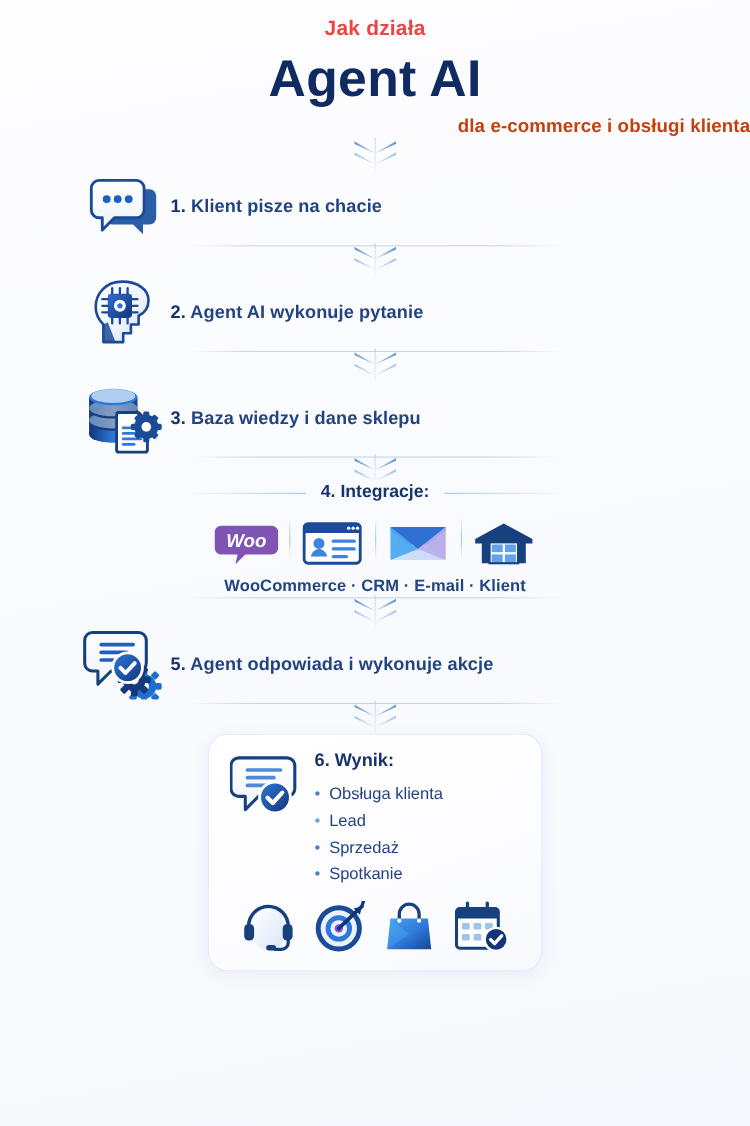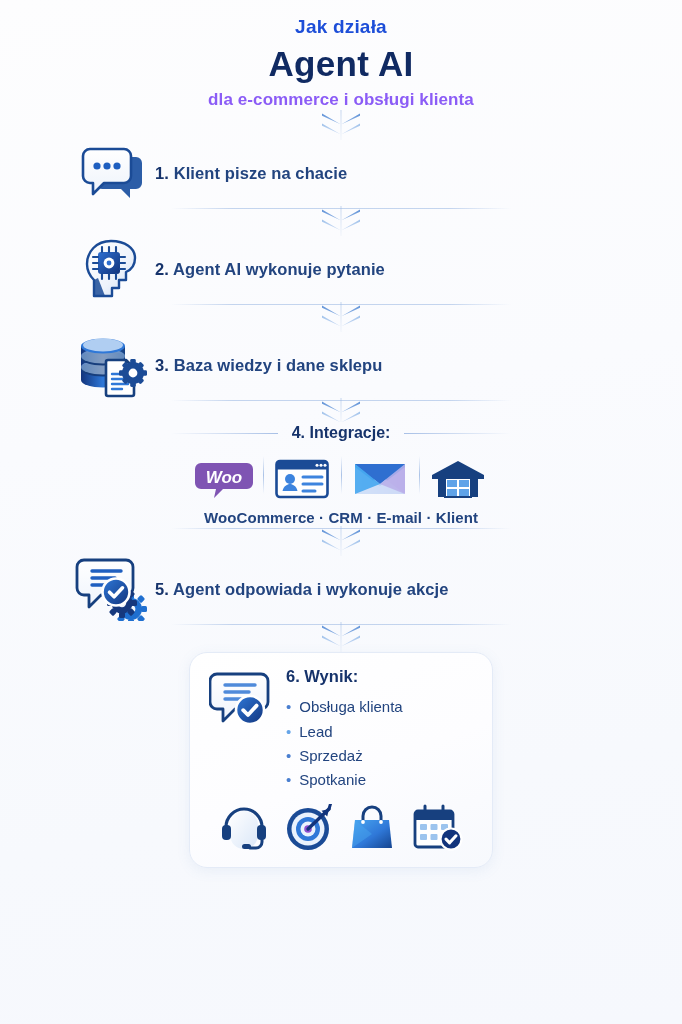--- a/index.html
+++ b/index.html
@@ -25,38 +25,39 @@
   }
 
   
   .header {
     padding-top: 14px;
     text-align: center;
   }
   .header .kicker {
     font-size: 19px;
     font-weight: 600;
-    color: #1d4ed8;
+    color: #ef4444;
     letter-spacing: .2px;
     line-height: 1.35;
   }
   .header .brand {
-    font-size: 35px;
+    font-size: 47px;
     font-weight: 700;
     color: #102a62;
     letter-spacing: .3px;
     line-height: 1.25;
     margin-top: 2px;
   }
   .header .subtitle {
     font-size: 17px;
     font-weight: 600;
-    color: #8b5cf6;
+    color: #c2410c;
     letter-spacing: .1px;
     margin-top: 5px;
+    text-align: right;
   }
 
   
   .connector {
     position: relative;
     height: 30px;
     margin: 0 auto;
     width: 100%;
   }
   .connector .rule {

